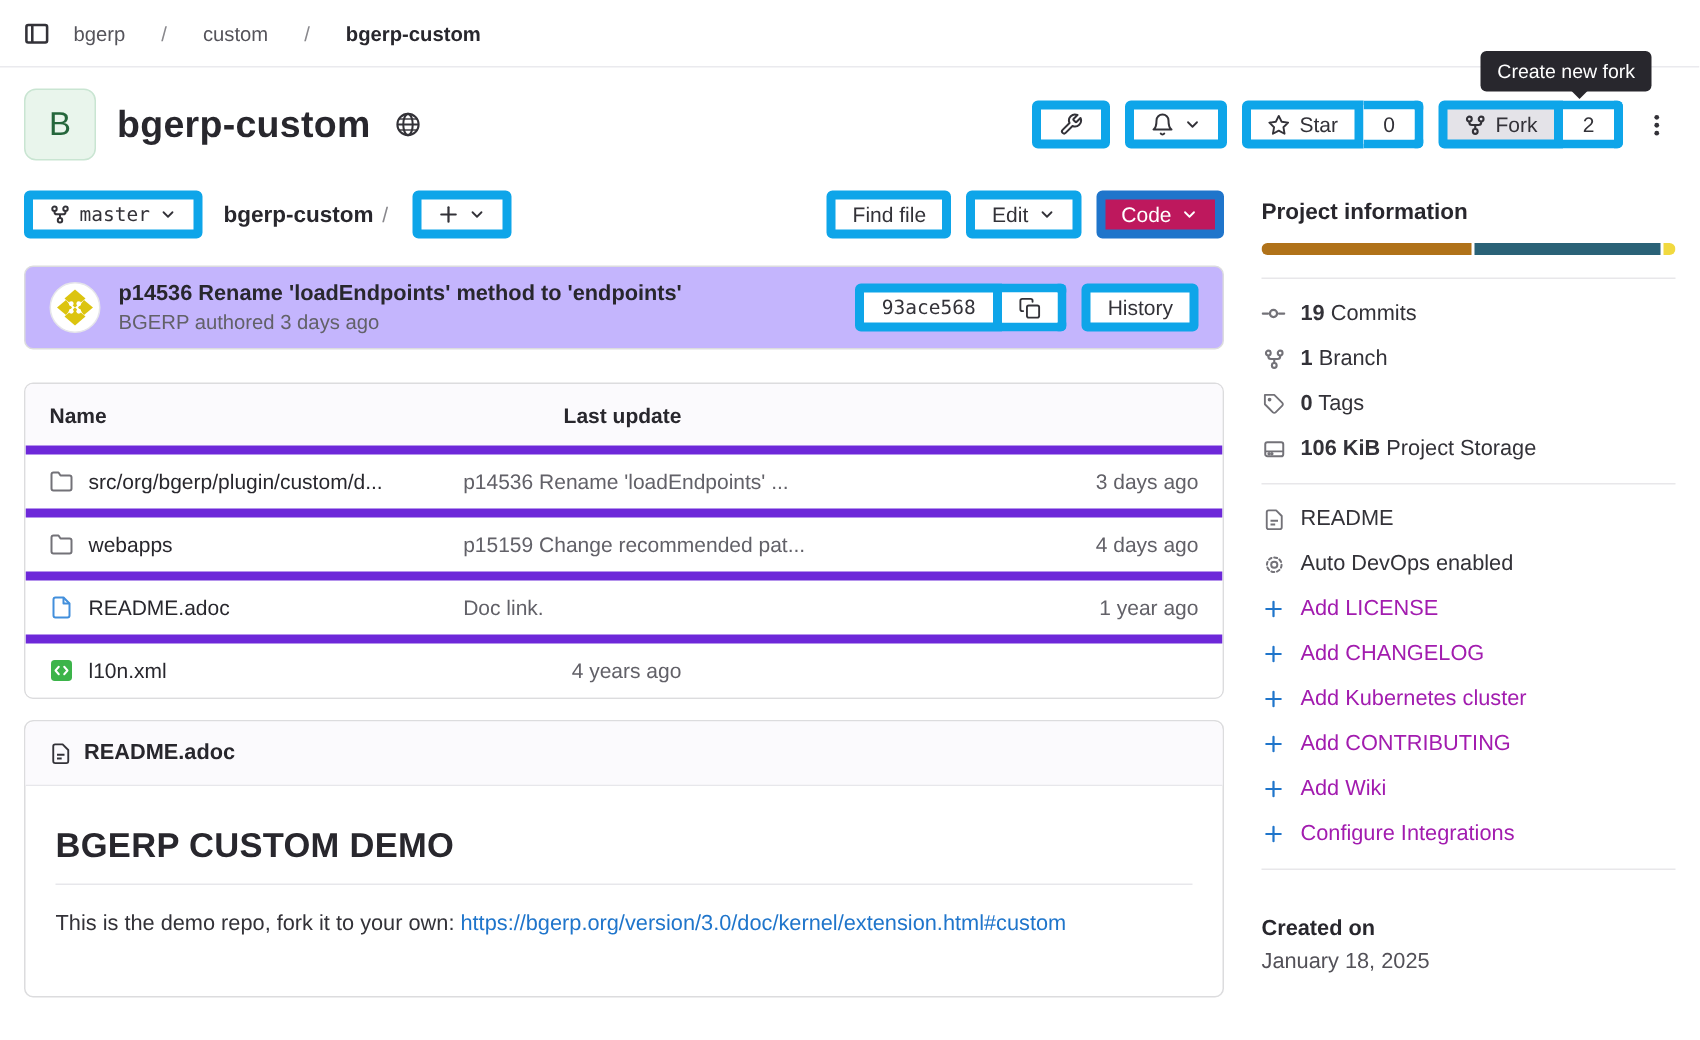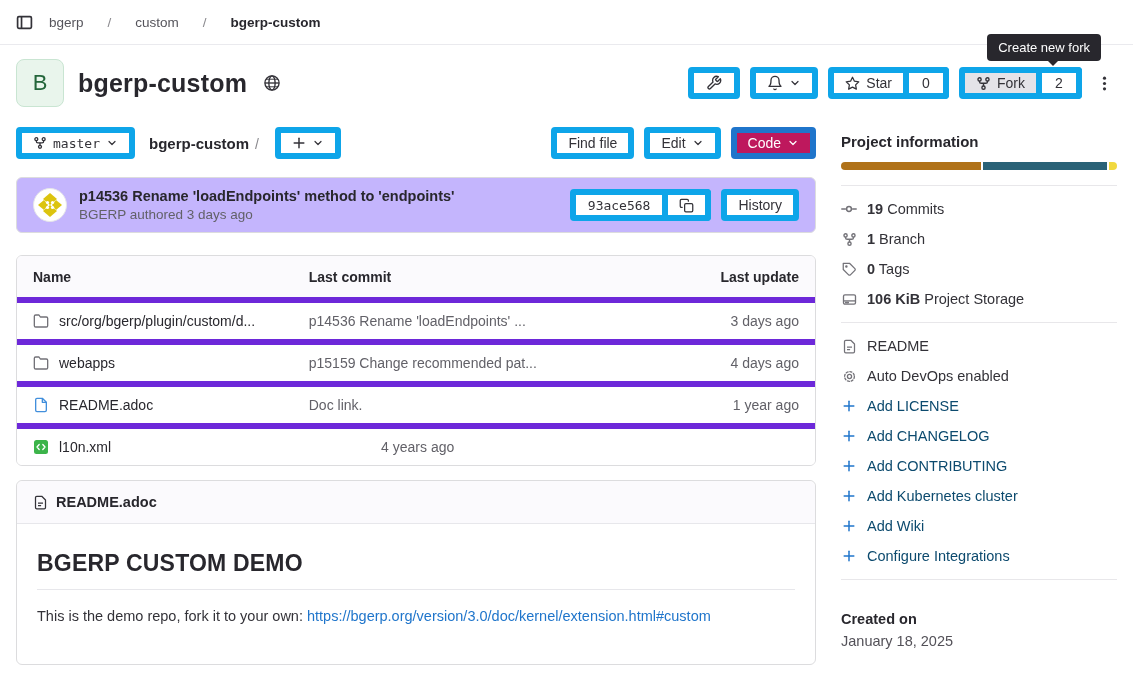--- a/index.html
+++ b/index.html
@@ -122,21 +122,21 @@
 
   
   .side-title { font-size:15px; font-weight:700; margin:6px 0 12px 0; }
   .lang-bar { display:flex; gap:2px; height:8px; border-radius:4px; overflow:hidden; margin-bottom:4px; }
   .lang-seg { height:8px; }
   .side-divider { border:none; border-top:1px solid #e8e7ea; margin:15px 0; }
   .side-item { display:flex; align-items:center; gap:10px; margin-bottom:14px; font-size:14.5px; color:#333238; }
   .side-item:last-child { margin-bottom:0; }
   .side-icon { color:#737278; width:16px; display:flex; justify-content:center; }
   .stat-strong { font-weight:700; }
-  .side-link { color:#0c4a6e; cursor:pointer; }
+  .side-link { color:#a21caf; cursor:pointer; }
   .side-link .side-icon { color:#1f75cb; }
   .created-label { font-weight:700; font-size:14.5px; margin-bottom:6px;margin-top:31px; }
   .created-value { color:#535158; font-size:14.5px; }
 </style>
 </head>
 <body>
 
 <div class="topbar">
   <span style="color:#333238;cursor:pointer;">
     <svg width="17" height="17" viewBox="0 0 16 16" fill="none" stroke="currentColor" stroke-width="1.6">
@@ -329,21 +329,20 @@
             </span>
           </button>
         </span>
         <button class="btn">History</button>
       </div>
     </div>
 
     <div class="file-table">
       <div class="ft-row ft-head">
         <div class="col-name">Name</div>
-        <div class="col-commit">Last commit</div>
         <div class="col-update">Last update</div>
       </div>
       <div class="ft-body">
 
         <div class="ft-row">
           <div class="col-name">
             <span class="side-icon">
               <svg width="16" height="16" viewBox="0 0 24 24" fill="none" stroke="#737278" stroke-width="2" stroke-linejoin="round">
                 <path d="M22 19a2 2 0 0 1-2 2H4a2 2 0 0 1-2-2V5a2 2 0 0 1 2-2h5l2 3h9a2 2 0 0 1 2 2z"></path>
               </svg>
@@ -510,30 +509,30 @@
         </span>
       <span>Add CHANGELOG</span>
     </div>
     <div class="side-item side-link">
       <span class="side-icon">
           <svg width="14" height="14" viewBox="0 0 16 16" stroke="currentColor" stroke-width="1.7" stroke-linecap="round">
             <line x1="8" y1="2.5" x2="8" y2="13.5"></line>
             <line x1="2.5" y1="8" x2="13.5" y2="8"></line>
           </svg>
         </span>
-      <span>Add CONTRIBUTING</span>
+      <span>Add Kubernetes cluster</span>
     </div>
     <div class="side-item side-link">
       <span class="side-icon">
           <svg width="14" height="14" viewBox="0 0 16 16" stroke="currentColor" stroke-width="1.7" stroke-linecap="round">
             <line x1="8" y1="2.5" x2="8" y2="13.5"></line>
             <line x1="2.5" y1="8" x2="13.5" y2="8"></line>
           </svg>
         </span>
-      <span>Add Kubernetes cluster</span>
+      <span>Add CONTRIBUTING</span>
     </div>
     <div class="side-item side-link">
       <span class="side-icon">
           <svg width="14" height="14" viewBox="0 0 16 16" stroke="currentColor" stroke-width="1.7" stroke-linecap="round">
             <line x1="8" y1="2.5" x2="8" y2="13.5"></line>
             <line x1="2.5" y1="8" x2="13.5" y2="8"></line>
           </svg>
         </span>
       <span>Add Wiki</span>
     </div>

